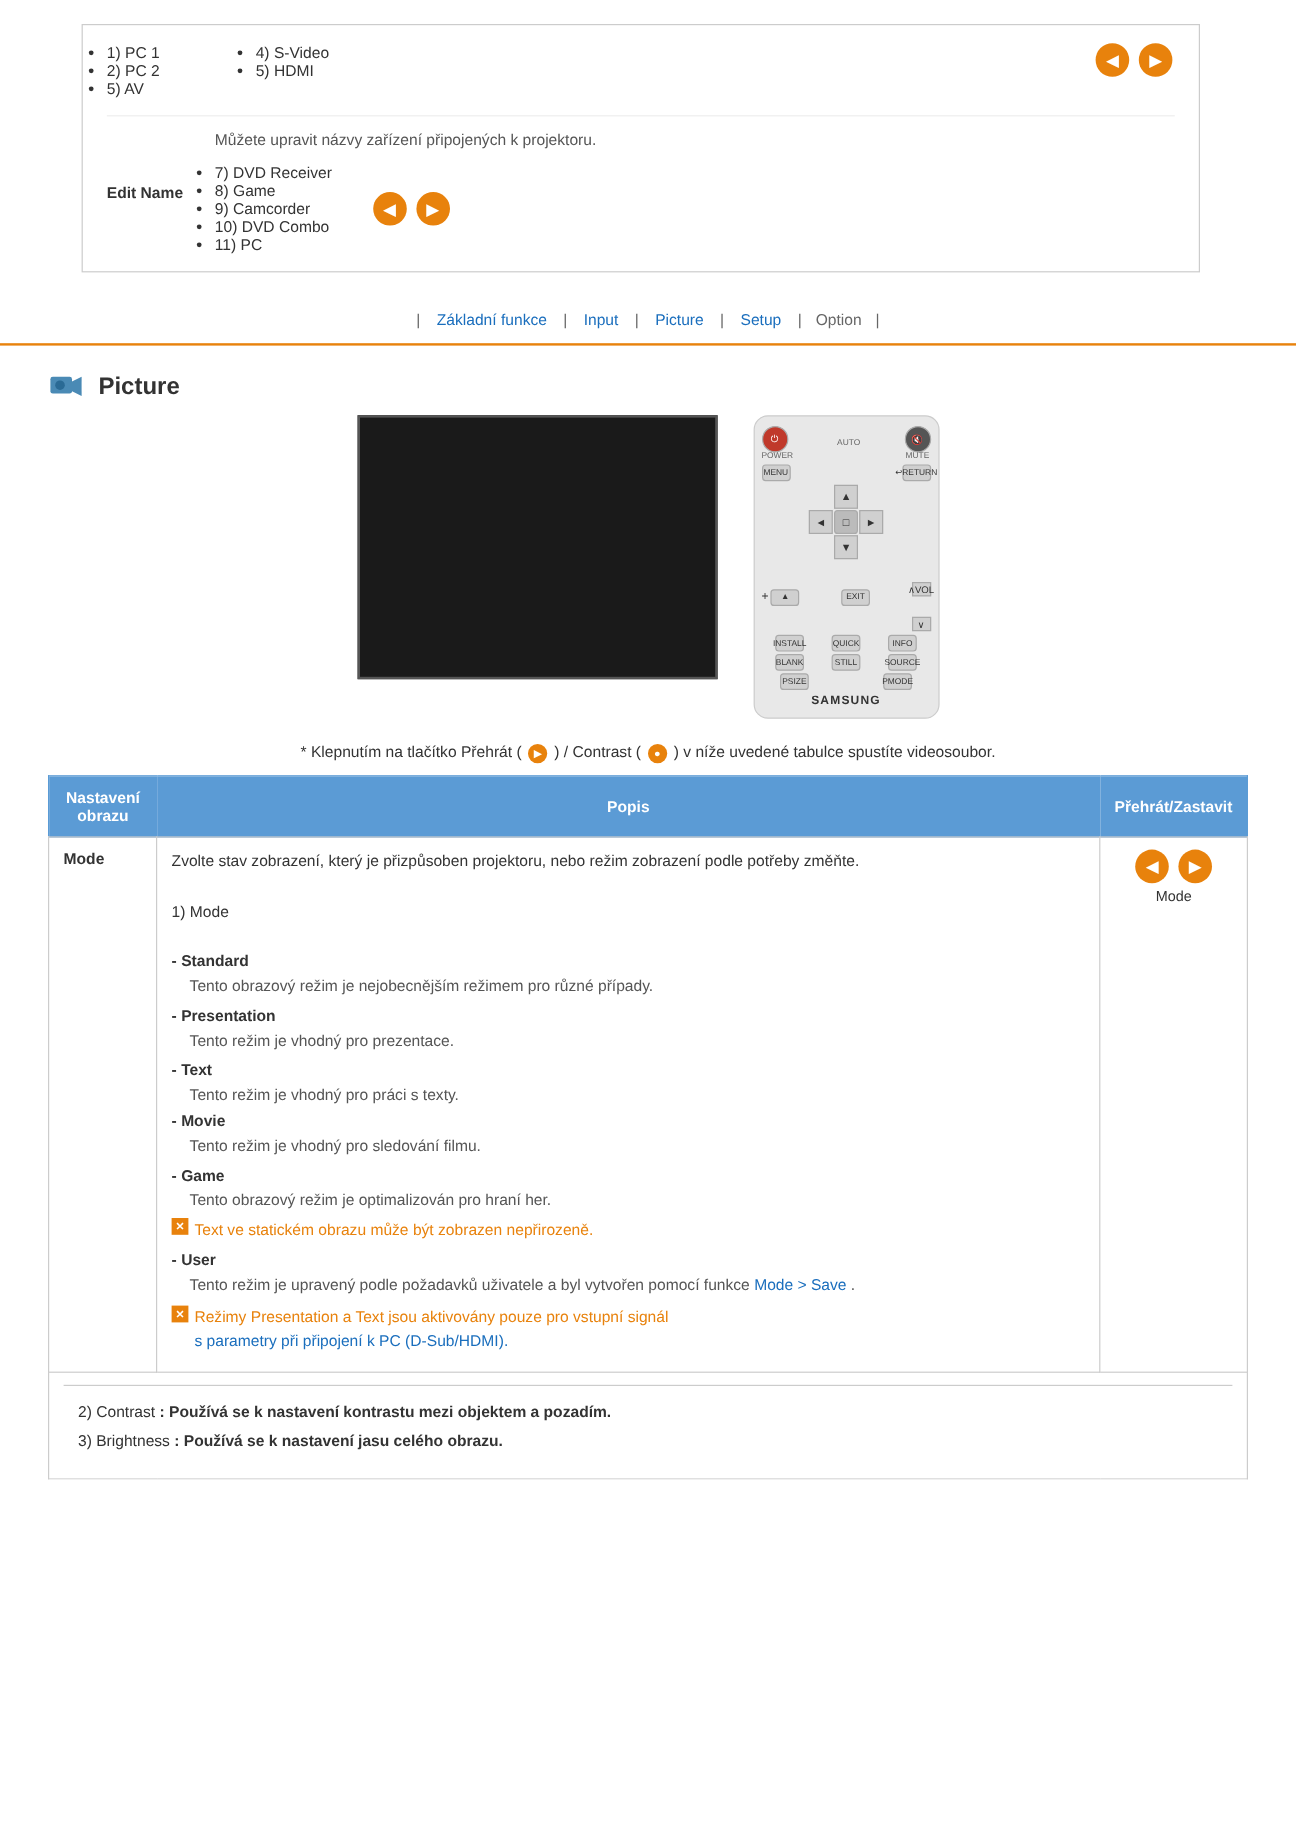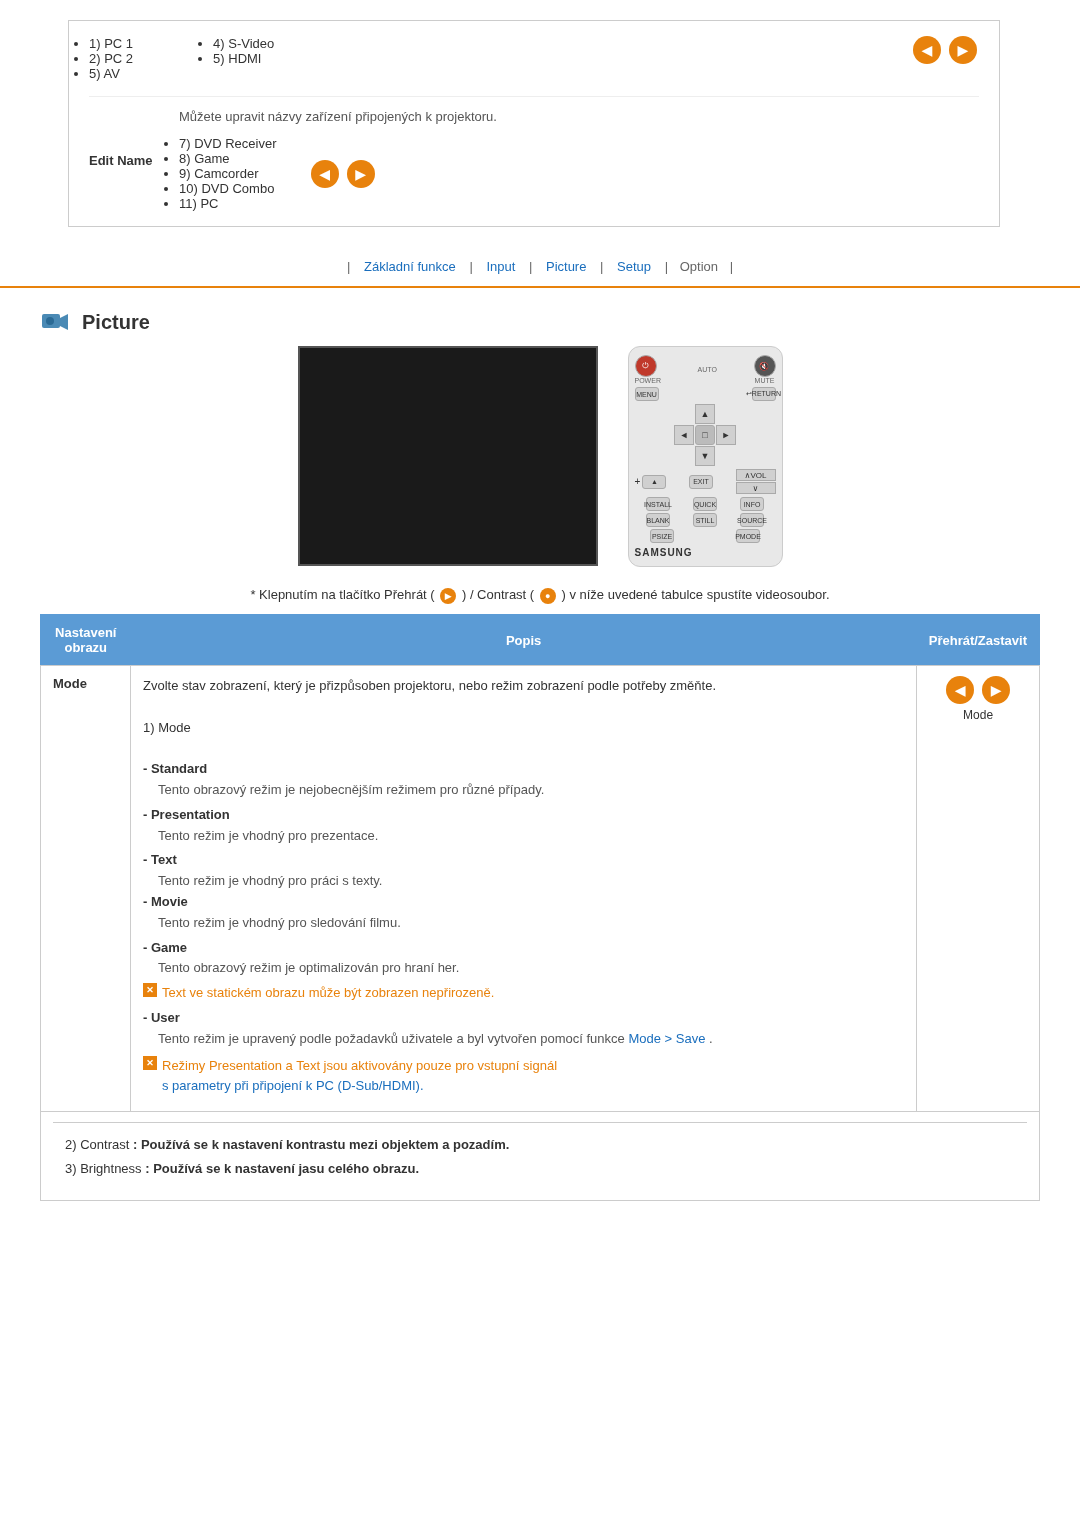--- a/index.html
+++ b/index.html
@@ -168,43 +168,44 @@
       width: 24px;
       height: 14px;
       font-size: 7px;
       display: flex;
       align-items: center;
       justify-content: center;
       cursor: pointer;
       border: 1px solid #aaa;
     }
     .remote-bottom-label {
-      text-align: left;
+      text-align: center;
       font-size: 10px;
       font-weight: bold;
       color: #333;
       margin-top: 4px;
       letter-spacing: 1px;
     }
     .remote-vol-group {
       display: flex;
       flex-direction: column;
       align-items: center;
       gap: 1px;
     }
     .remote-vol-btn {
       background: #d0d0d0;
       border: 1px solid #aaa;
-      width: 40px;
+      width: 16px;
       height: 12px;
       font-size: 8px;
       display: flex;
       align-items: center;
       justify-content: center;
       cursor: pointer;
+      margin-top: 16px;
     }
 
     
     .play-note {
       text-align: center;
       margin: 15px 40px 10px;
       font-size: 13px;
     }
     .play-note .play-icon {
       display: inline-block;

